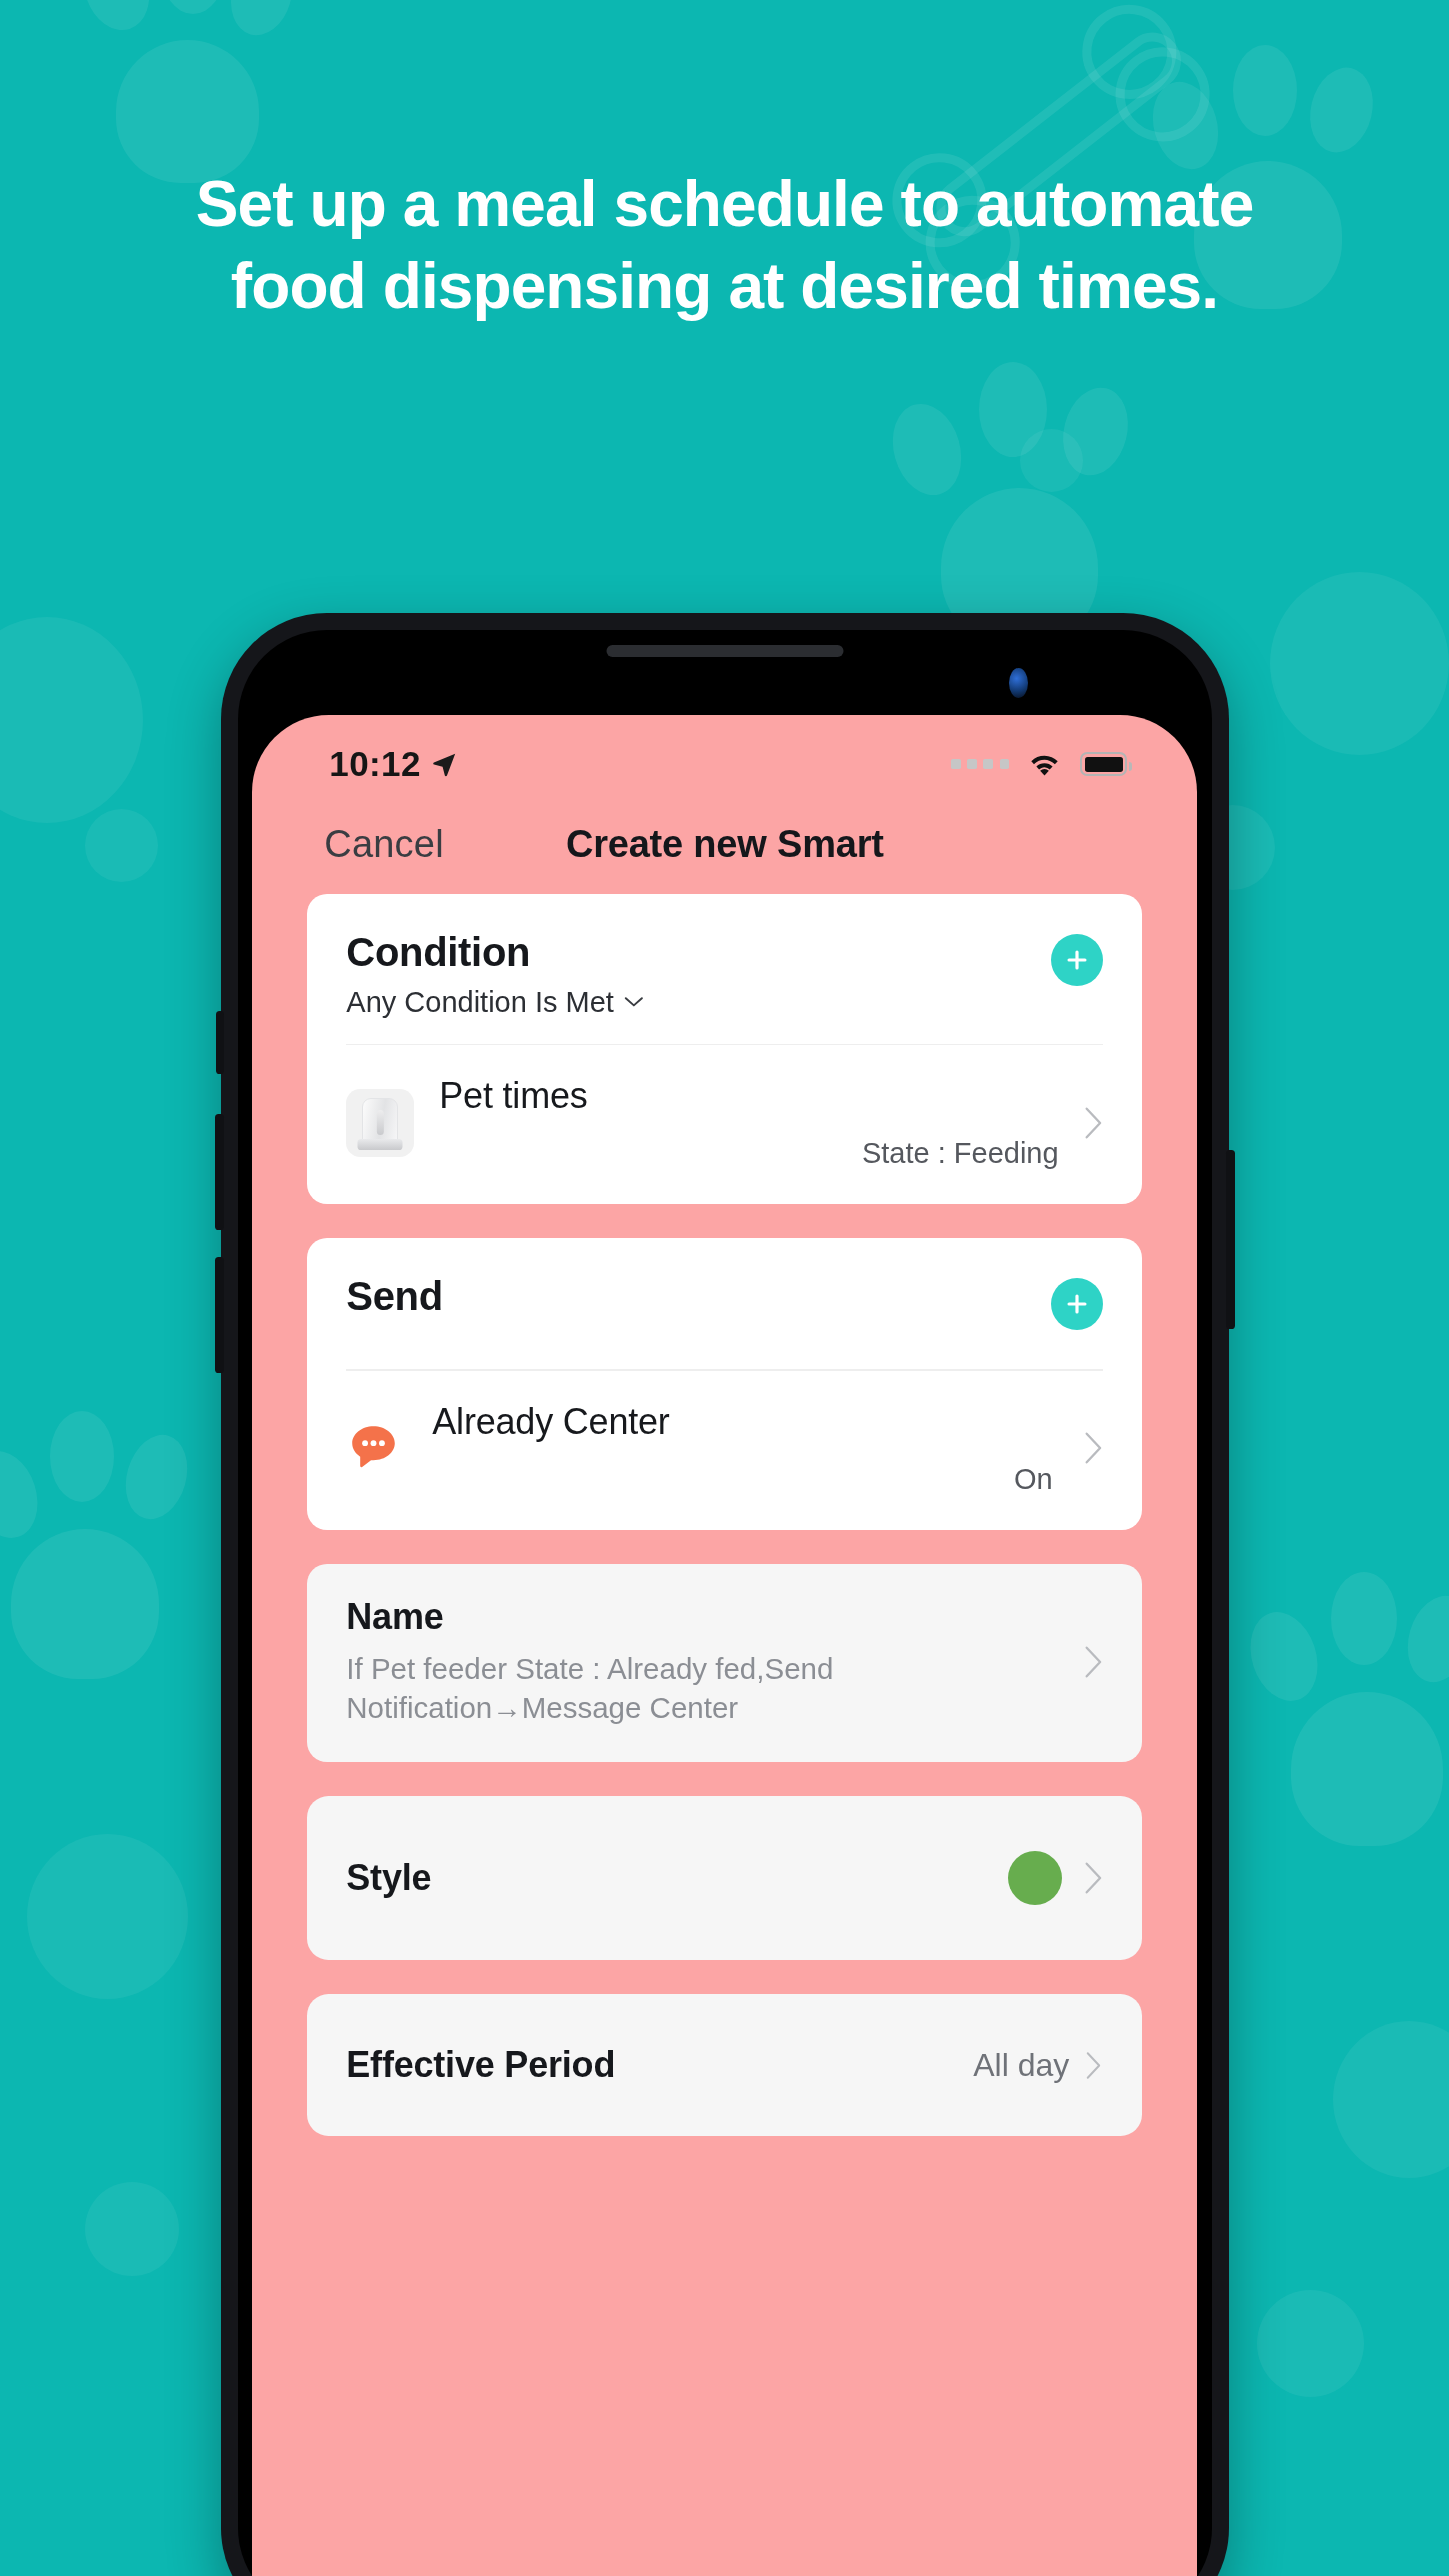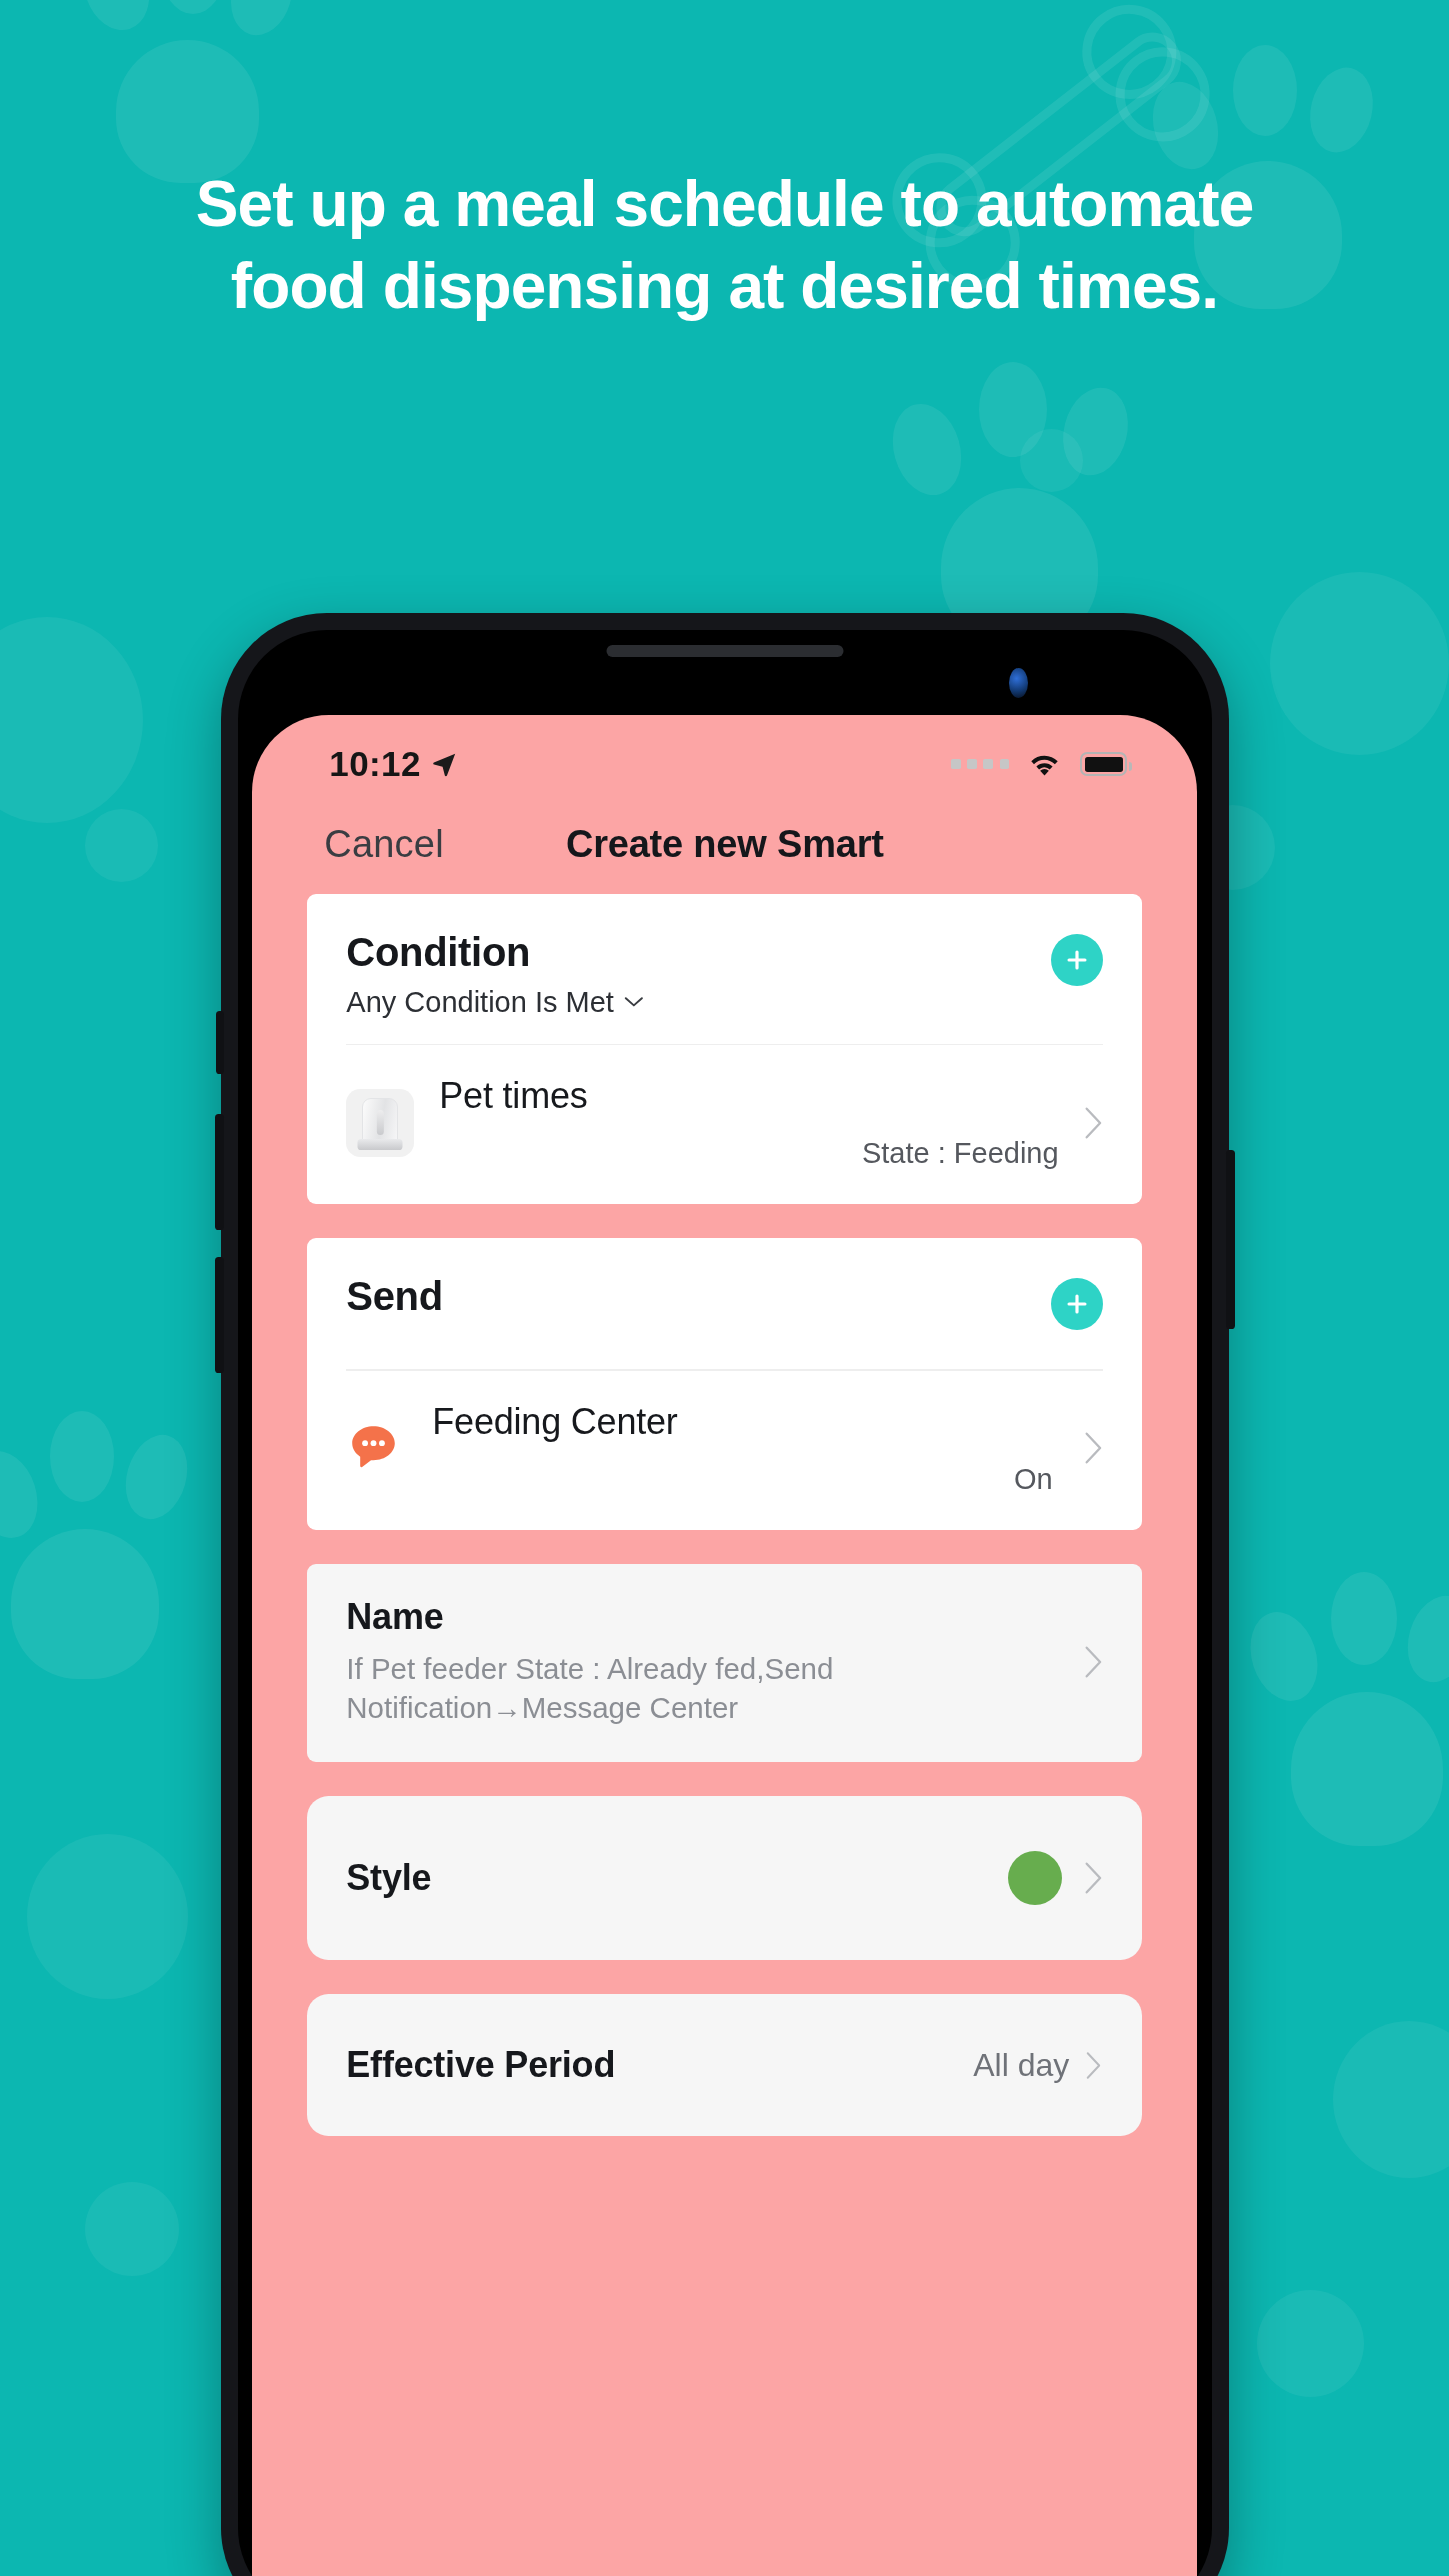--- a/index.html
+++ b/index.html
@@ -107,21 +107,21 @@
   .nav-cancel { font-size:38px; color:#3a3d42; letter-spacing:0.2px; cursor:pointer; }
   .nav-title {
     font-size:38px; font-weight:bold; color:#15171b;
     position:absolute; left:50%; transform:translateX(-50%);
     white-space:nowrap; letter-spacing:-0.2px;
   }
 
   
   .content { flex:1 1 auto; overflow:hidden; padding:0 55px; }
 
-  .card { background:#fff; border-radius:9px; margin-bottom:34px; }
+  .card { background:#fff; border-radius:20px; margin-bottom:34px; }
   .card.grey { background:#f6f6f6; }
 
   .card-head {
     display:flex; align-items:flex-start; justify-content:space-between;
     padding:36px 39px 25px 39px;
   }
   .card-title { font-size:40px; font-weight:bold; color:#16181c; letter-spacing:-0.3px; }
   .card-sub {
     margin-top:10.7px; font-size:29px; color:#2c2f34;
     display:flex; align-items:center; gap:9.8px;
@@ -359,21 +359,21 @@
           <div class="row" style="gap:31px;">
             <span class="bubble-icon">
               <svg viewBox="0 0 62 62" width="55" height="55">
                 <path d="M31 6C17.7 6 7 14.6 7 25.2c0 6.1 3.5 11.5 9 15v10.6c0 1.1 1.3 1.7 2.2 1l10-7.6c.9.1 1.9.1 2.8.1 13.3 0 24-8.6 24-19.1C55 14.6 44.3 6 31 6z" fill="#f4724a"></path>
                 <circle cx="21.5" cy="25" r="3.3" fill="#fff"></circle>
                 <circle cx="31" cy="25" r="3.3" fill="#fff"></circle>
                 <circle cx="40.5" cy="25" r="3.3" fill="#fff"></circle>
               </svg>
             </span>
             <div class="row-text">
-              <div class="row-title">Feeding Center</div>
+              <div class="row-title">Already Center</div>
               <div class="row-sub">On</div>
             </div>
             <svg class="chev-rt" viewBox="0 0 22 38">
               <path d="M3 3 18 19 3 35" fill="none" stroke="#b9bbbf" stroke-width="2.6" stroke-linecap="round" stroke-linejoin="round"></path>
             </svg>
           </div>
         </div>
 
         <div class="card grey name-card">
           <div class="name-left">

